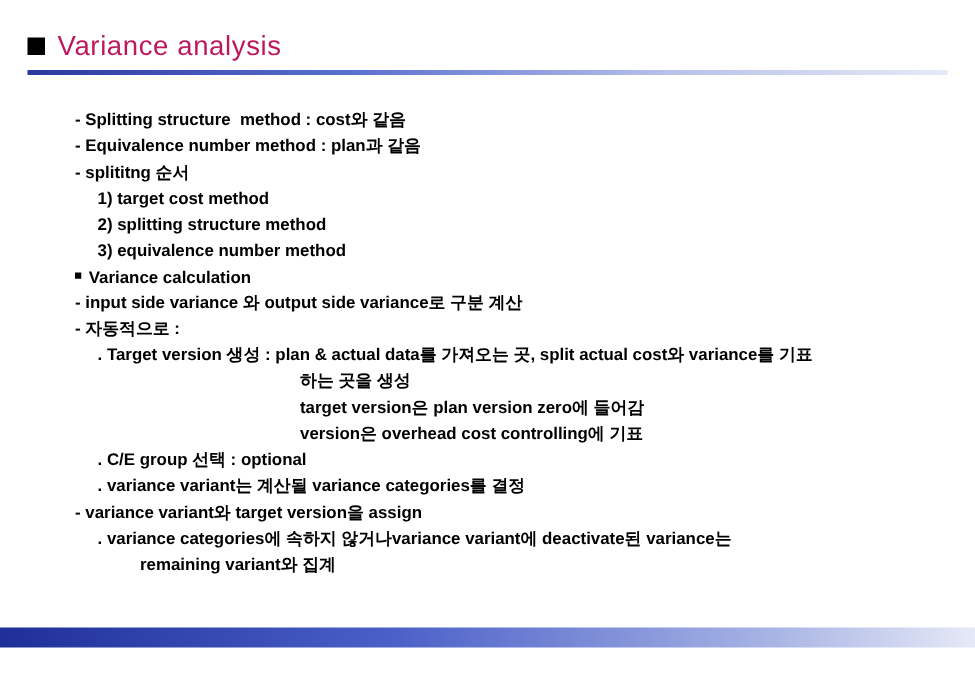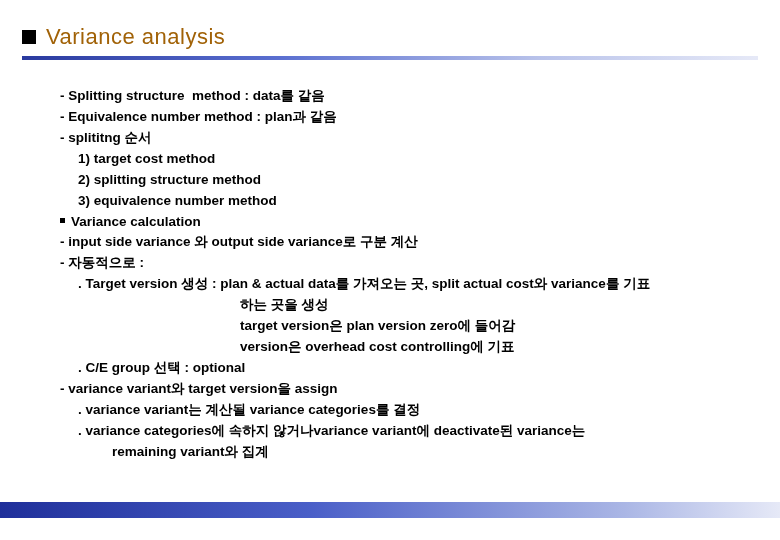--- a/index.html
+++ b/index.html
@@ -25,21 +25,21 @@
   }
   .bullet-sq {
     width: 14px;
     height: 14px;
     background: #000;
     flex-shrink: 0;
   }
   .title {
     font-size: 22px;
     letter-spacing: 0.5px;
-    color: #a16207;
+    color: #be185d;
   }
   .rule {
     height: 4px;
     background: linear-gradient(to right, #2a3a9f 0%, #5a6fd0 35%, #b8c2ea 70%, #e6e9f7 100%);
     margin-left: 0;
   }
   .content {
     position: absolute;
     top: 86px;
     left: 60px;
@@ -77,33 +77,33 @@
 
 <div class="header">
   <div class="title-row">
     <div class="bullet-sq"></div>
     <div class="title">Variance analysis</div>
   </div>
   <div class="rule"></div>
 </div>
 
 <div class="content" id="content">
-    <div class="line i0">- Splitting structure  method : data를 같음</div>
+    <div class="line i0">- Splitting structure  method : cost와 같음</div>
     <div class="line i0">- Equivalence number method : plan과 같음</div>
     <div class="line i0">- splititng 순서</div>
     <div class="line i1">1) target cost method</div>
     <div class="line i1">2) splitting structure method</div>
     <div class="line i1">3) equivalence number method</div>
     <div class="line i0"><span class="sub-bullet"></span><span>Variance calculation</span></div>
     <div class="line i0">- input side variance 와 output side variance로 구분 계산</div>
     <div class="line i0">- 자동적으로 :</div>
     <div class="line i1">. Target version 생성 : plan &amp; actual data를 가져오는 곳, split actual cost와 variance를 기표</div>
     <div class="line i3">하는 곳을 생성</div>
     <div class="line i3">target version은 plan version zero에 들어감</div>
     <div class="line i3">version은 overhead cost controlling에 기표</div>
     <div class="line i1">. C/E group 선택 : optional</div>
+    <div class="line i1">. variance variant는 계산될 variance categories를 결정</div>
     <div class="line i0">- variance variant와 target version을 assign</div>
-    <div class="line i1">. variance variant는 계산될 variance categories를 결정</div>
     <div class="line i1">. variance categories에 속하지 않거나variance variant에 deactivate된 variance는</div>
     <div class="line i2">remaining variant와 집계</div>
   </div>
 
 <div class="footer-bar"></div>
 
 </body></html>

